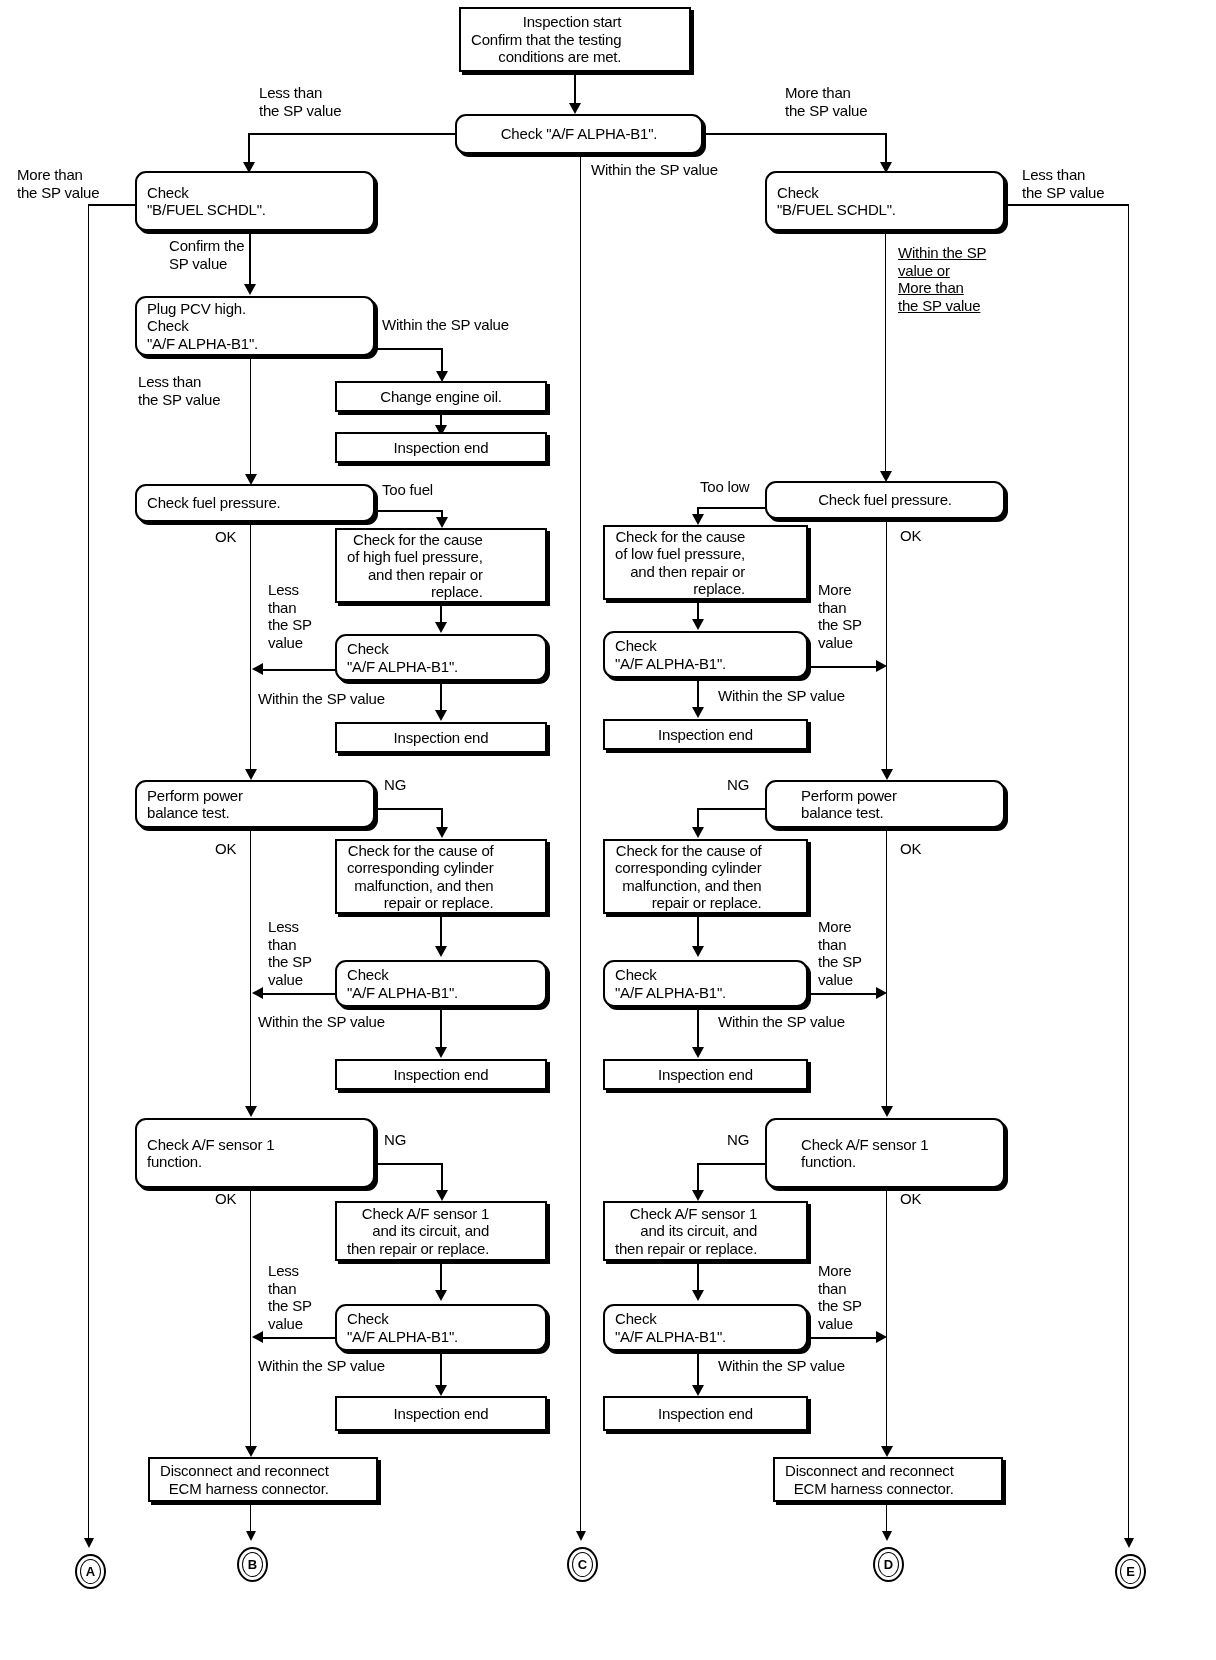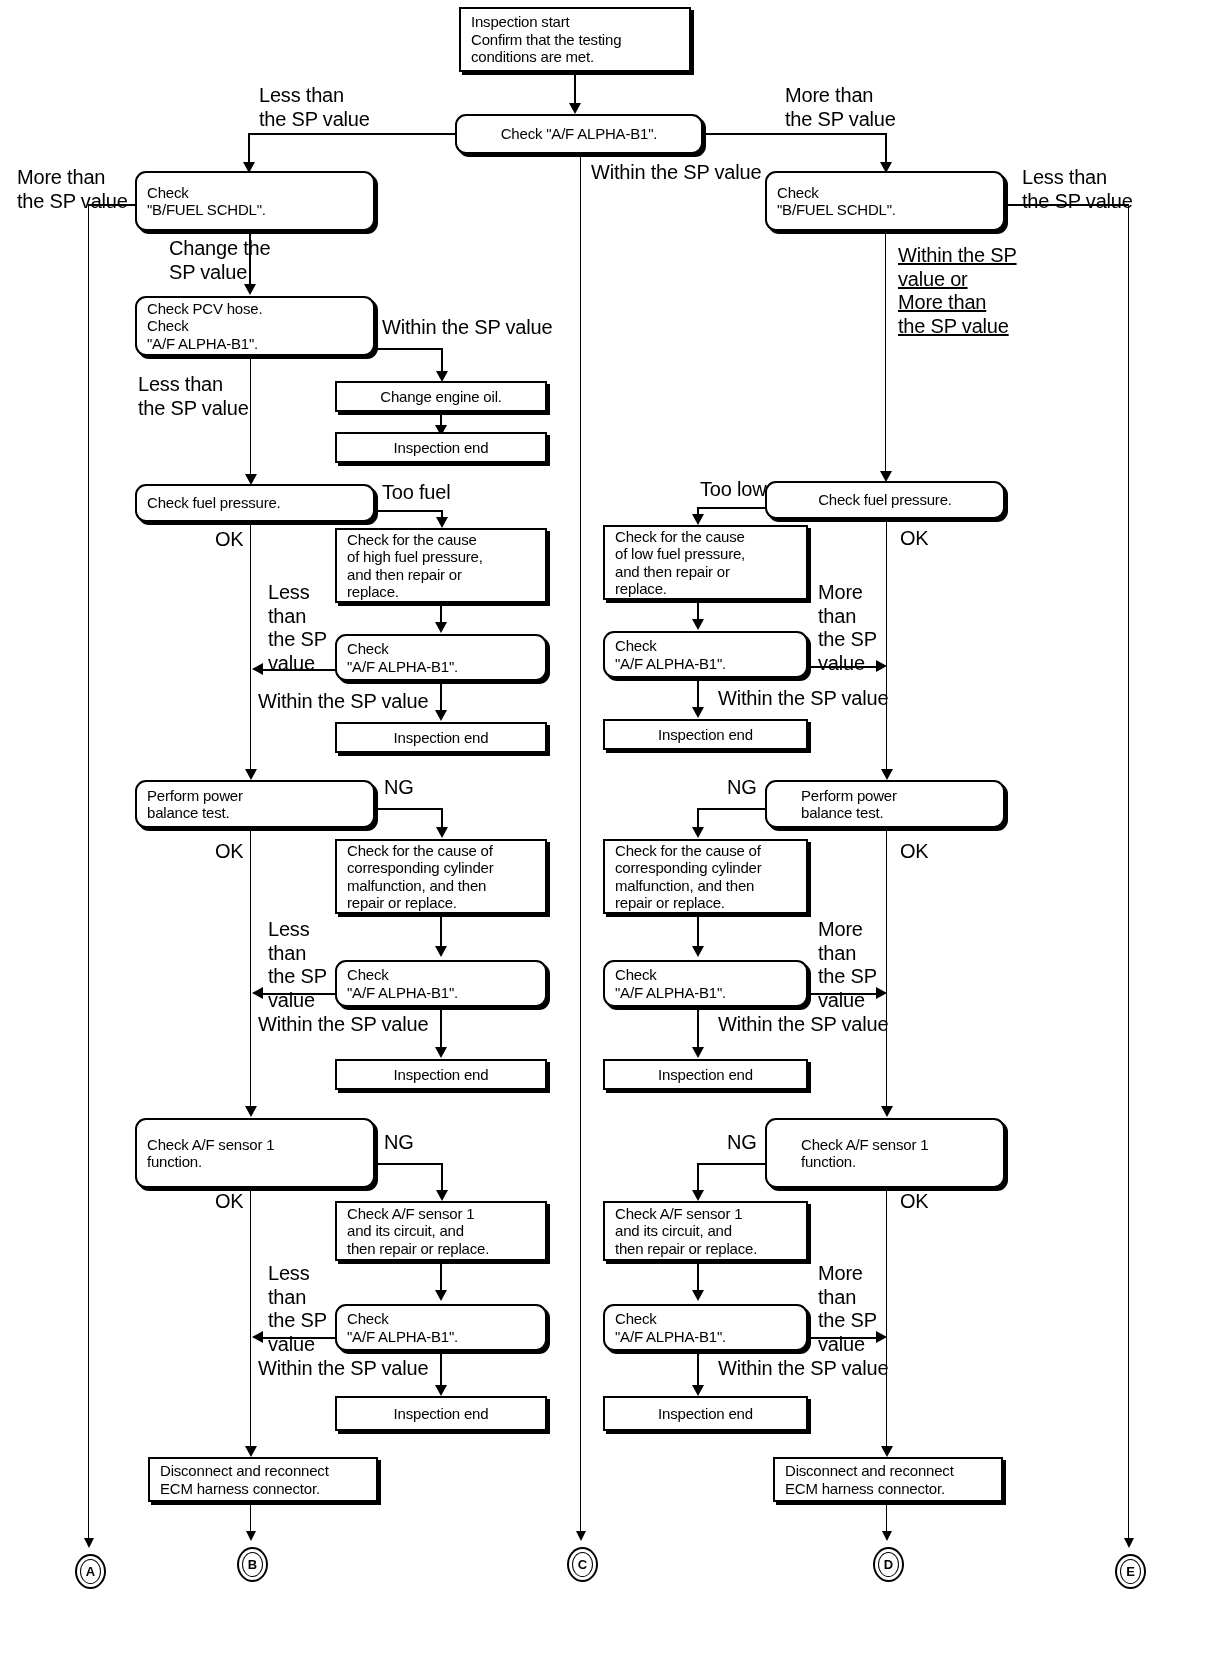--- a/index.html
+++ b/index.html
@@ -5,21 +5,21 @@
   html,body{margin:0;padding:0;background:#ffffff;}
   #page{position:relative;width:1216px;height:1660px;background:#ffffff;
         font-family:"Liberation Sans","DejaVu Sans",sans-serif;color:#000;
         overflow:hidden;}
 
   
   .box{position:absolute;box-sizing:border-box;background:#fff;
        border:2px solid #000;display:flex;align-items:center;
        font-size:15px;line-height:1.16;letter-spacing:-0.2px;
        white-space:pre-line;}
-  .box.sq{border-radius:0;box-shadow:3px 3px 0 0 #000;}
+  .box.sq{border-radius:0;box-shadow:3px 3px 0 0 #000;text-align:right;}
   .box.rnd{border-radius:11px;box-shadow:3px 3px 0 0 #000;}
   .box.pad{padding:3px 8px 3px 10px;}
   .box.ctr{justify-content:center;text-align:center;padding:3px 6px;}
   .box.idt{padding-left:34px;}
 
   
   .ln{position:absolute;background:#000;}
   .vl{width:2px;}
   .hl{height:2px;}
   .thin{width:1px;}
@@ -29,21 +29,21 @@
         border-left:6px solid transparent;border-right:6px solid transparent;
         border-top:11px solid #000;}
   .ar-l{position:absolute;width:0;height:0;
         border-top:6px solid transparent;border-bottom:6px solid transparent;
         border-right:11px solid #000;}
   .ar-r{position:absolute;width:0;height:0;
         border-top:6px solid transparent;border-bottom:6px solid transparent;
         border-left:11px solid #000;}
 
   
-  .lbl{position:absolute;font-size:20px;line-height:1.18;
+  .lbl{position:absolute;font-size:15px;line-height:1.18;
        letter-spacing:-0.2px;white-space:pre-line;}
 
   
   .conn{position:absolute;width:27px;height:31px;border:2px solid #000;
         border-radius:50%;display:flex;align-items:center;justify-content:center;
         font-size:15px;font-weight:bold;background:#fff;}
   .conn .inner{width:19px;height:23px;border:1.5px solid #000;border-radius:50%;
         display:flex;align-items:center;justify-content:center;font-size:13px;
         font-weight:bold;}
 </style>
@@ -75,26 +75,26 @@
 
   <div class="box rnd pad" style="left:135px;top:171px;width:240px;height:60px;">Check
 "B/FUEL SCHDL".</div>
 
   <div class="lbl" style="left:17px;top:166px;">More than
 the SP value</div>
   <div class="ln hl" style="left:88px;top:204px;width:49px;"></div>
   <div class="ln thin" style="left:88px;top:204px;height:1342px;"></div>
   <div class="ar-d" style="left:84px;top:1538px;border-left-width:5px;border-right-width:5px;border-top-width:10px;"></div>
 
-  <div class="lbl" style="left:169px;top:237px;">Change the
+  <div class="lbl" style="left:169px;top:237px;">Confirm the
 SP value</div>
   <div class="ln vl" style="left:249px;top:231px;height:56px;"></div>
   <div class="ar-d" style="left:244px;top:284px;"></div>
 
-  <div class="box rnd pad" style="left:135px;top:296px;width:240px;height:60px;">Check PCV hose.
+  <div class="box rnd pad" style="left:135px;top:296px;width:240px;height:60px;">Plug PCV high.
 Check
 "A/F ALPHA-B1".</div>
 
   <div class="lbl" style="left:382px;top:316px;">Within the SP value</div>
   <div class="ln hl" style="left:373px;top:348px;width:70px;"></div>
   <div class="ln vl" style="left:441px;top:348px;height:26px;"></div>
   <div class="ar-d" style="left:436px;top:371px;"></div>
 
   <div class="box sq ctr" style="left:335px;top:381px;width:212px;height:31px;">Change engine oil.</div>
   <div class="ln vl" style="left:440px;top:412px;height:17px;"></div>

